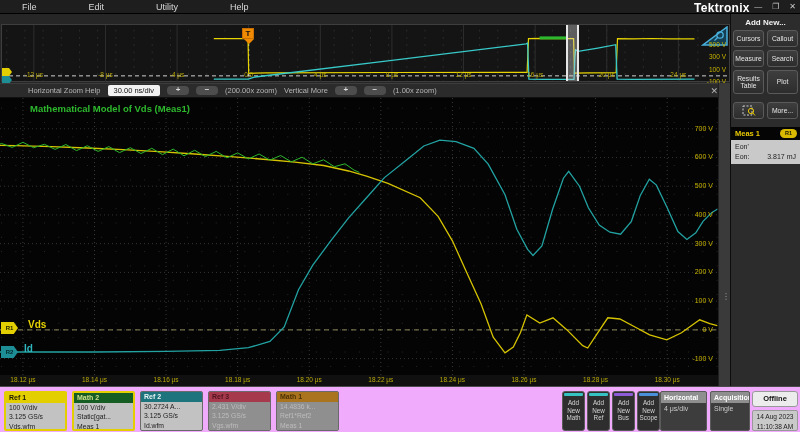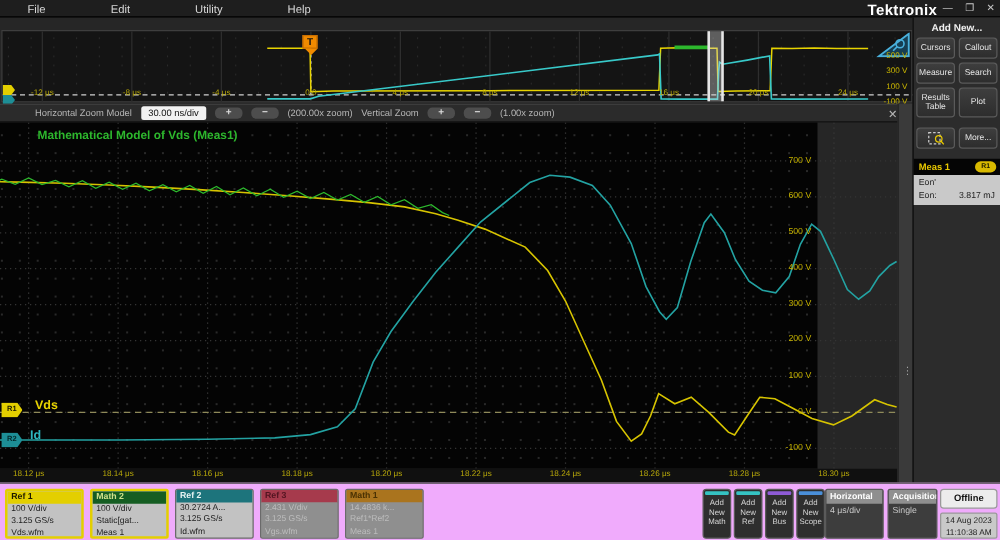--- a/index.html
+++ b/index.html
@@ -36,21 +36,21 @@
   #ov-ztri{position:absolute;right:1px;top:1px;}
   
   #ztoolbar{position:absolute;left:0;top:83px;width:730px;height:15px;background:#2b2b2b;
             border-top:1px solid #3c3c3c;border-bottom:1px solid #101010;box-sizing:border-box;
             display:flex;align-items:center;gap:7px;padding-left:28px;font-size:7.5px;color:#b5b5b5;}
   #zscale-box{background:#f2f2f2;color:#111;border-radius:2px;padding:1px 6px;font-size:7.5px;}
   .zbtn{width:22px;height:9px;background:#4d4d4d;border-radius:4px;color:#ddd;font-size:8px;font-weight:bold;
         line-height:8px;text-align:center;}
   #ztoolbar-close{position:absolute;right:12px;top:2px;font-size:9px;color:#b5b5b5;}
   
-  #mainplot{position:absolute;left:0;top:98px;width:654px;height:277px;background:#040404;
+  #mainplot{position:absolute;left:0;top:98px;width:718px;height:277px;background:#040404;
             background-image:radial-gradient(circle,#292929 .6px,transparent .7px);
             background-size:14.32px 14.35px;background-position:23px 3px;
             border-bottom:1px solid #333;}
   #main-svg{position:absolute;left:0;top:0;}
   #main-title{position:absolute;left:30px;top:5px;font-size:9.5px;font-weight:bold;color:#2db82d;}
   .mv-vlabel{position:absolute;right:5px;font-size:7px;color:#c8b400;white-space:nowrap;}
   .ref-tag{position:absolute;left:1px;width:17px;height:12px;font-size:6px;font-weight:bold;text-align:center;
            line-height:12px;clip-path:polygon(0 0,75% 0,100% 50%,75% 100%,0 100%);}
   #tag-r1{top:224px;background:#e3cf00;color:#1a1a00;}
   #tag-r2{top:248px;background:#1d8e96;color:#02282a;}
@@ -163,26 +163,26 @@
       <div class="ov-tlabel" style="left: 533.144px;">16 μs</div>
       <div class="ov-tlabel" style="left: 604.755px;">20 μs</div>
       <div class="ov-tlabel" style="left: 676.366px;">24 μs</div>
       <div class="ov-vlabel" style="top: 15.8503px;">500 V</div>
       <div class="ov-vlabel" style="top: 28.2567px;">300 V</div>
       <div class="ov-vlabel" style="top: 40.6631px;">100 V</div>
       <div class="ov-vlabel" style="top: 53.0695px;">-100 V</div>
     </div>
 
   <div id="ztoolbar">
-    <span>Horizontal Zoom Model</span>
+    <span>Horizontal Zoom Help</span>
     <span id="zscale-box">30.00 ns/div</span>
     <span class="zbtn">+</span>
     <span class="zbtn">−</span>
     <span>(200.00x zoom)</span>
-    <span>Vertical Zoom</span>
+    <span>Vertical More</span>
     <span class="zbtn">+</span>
     <span class="zbtn">−</span>
     <span>(1.00x zoom)</span>
     <span id="ztoolbar-close">✕</span>
   </div>
 
   <div id="mainplot">
     <svg id="main-svg" width="718" height="277">
         <line x1="22.907278165501207" x2="22.907278165501207" y1="0" y2="277" stroke="#3a3a3a" stroke-width="1" stroke-dasharray="1 3"></line>
         <line x1="94.49252243269883" x2="94.49252243269883" y1="0" y2="277" stroke="#3a3a3a" stroke-width="1" stroke-dasharray="1 3"></line>

